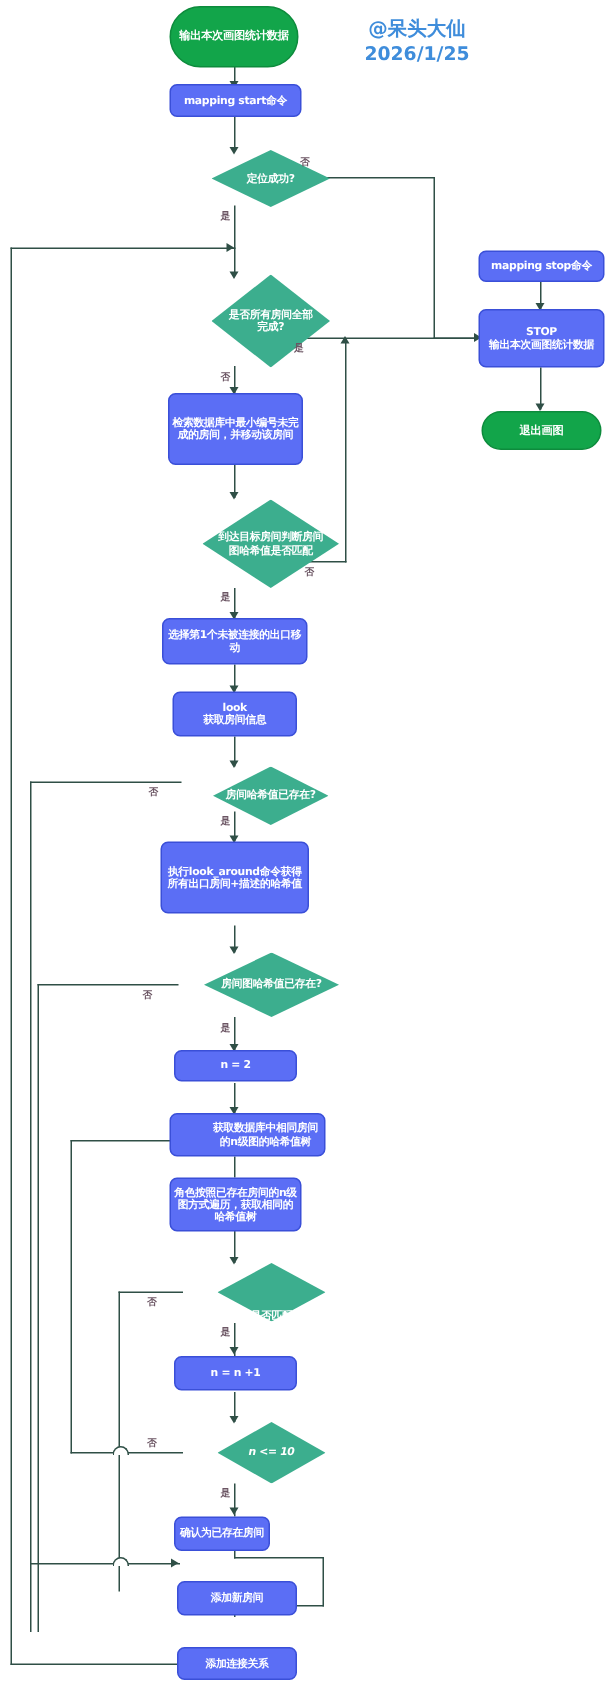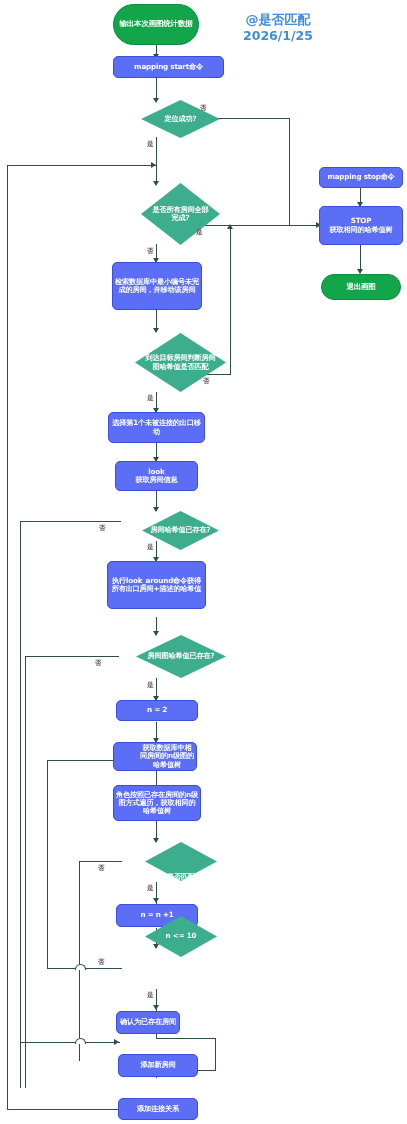--- a/index.html
+++ b/index.html
@@ -39,21 +39,21 @@
 
   .hop{position:absolute;width:9px;height:5px;border:1.4px solid #2f4f46;border-bottom:none;
        border-radius:9px 9px 0 0;background:#fff;}
 </style>
 </head>
 <body>
 
 <div id="stage">
 
   <div class="title" style="left:218px;top:12px;width:120px;">
-    <div>@是否匹配</div>
+    <div>@呆头大仙</div>
     <div class="d">2026/1/25</div>
   </div>
 
   <div class="ln lv" style="left:156px;top:44px;height:12px;"></div>
   <div class="arw down" style="left:153px;top:54px;"></div>
 
   <div class="ln lv" style="left:156px;top:78px;height:22px;"></div>
   <div class="arw down" style="left:153px;top:98px;"></div>
 
   <div class="ln lh" style="left:190px;top:118px;width:100px;"></div>
@@ -142,21 +142,21 @@
   <div class="ln lh" style="left:20px;top:1042px;width:100px;"></div>
   <div class="arw right" style="left:114px;top:1039px;"></div>
   <div class="hop" style="left:75px;top:1038px;"></div>
 
   <div class="ln lh" style="left:7px;top:1109px;width:113px;"></div>
 
   <div class="node term big" style="left:113px;top:4px;width:86px;height:41px;">
     <span>输出本次画图统计数据</span>
   </div>
 
-  <div class="node proc" style="left:113px;top:56px;width:111px;height:22px;">
+  <div class="node proc" style="left:113px;top:56px;width:88px;height:22px;">
     <span>mapping start命令</span>
   </div>
 
   <div class="node dec" style="left:117px;top:100px;width:79px;height:38px;">
     <div class="dia"></div>
     <span class="tx">定位成功?</span>
   </div>
 
   <div class="node proc" style="left:112px;top:262px;width:90px;height:48px;">
     <span>检索数据库中最小编号未完成的房间，并移动该房间</span>
@@ -192,38 +192,38 @@
 
   <div class="node dec" style="left:112px;top:635px;width:90px;height:43px;">
     <div class="dia"></div>
     <span class="tx">房间图哈希值已存在?</span>
   </div>
 
   <div class="node proc" style="left:116px;top:700px;width:82px;height:21px;">
     <span>n = 2</span>
   </div>
 
-  <div class="node proc" style="left:113px;top:742px;width:84px;height:29px;padding-left:24px;">
+  <div class="node proc" style="left:113px;top:742px;width:104px;height:29px;padding-left:24px;">
     <span>获取数据库中相同房间的n级图的哈希值树</span>
   </div>
 
   <div class="node proc" style="left:113px;top:785px;width:88px;height:36px;">
     <span>角色按照已存在房间的n级图方式遍历，获取相同的哈希值树</span>
   </div>
 
   <div class="node dec" style="left:121px;top:842px;width:72px;height:39px;align-items:flex-end;">
     <div class="dia"></div>
     <span class="tx">是否匹配</span>
   </div>
 
   <div class="node proc" style="left:116px;top:904px;width:82px;height:23px;">
     <span>n = n +1</span>
   </div>
 
-  <div class="node dec" style="left:121px;top:916px;width:72px;height:41px;">
+  <div class="node dec" style="left:121px;top:948px;width:72px;height:41px;font-style:italic;">
     <div class="dia"></div>
     <span class="tx">n &lt;= 10</span>
   </div>
 
   <div class="node proc" style="left:116px;top:1011px;width:64px;height:23px;">
     <span>确认为已存在房间</span>
   </div>
 
   <div class="node proc" style="left:118px;top:1054px;width:80px;height:23px;">
     <span>添加新房间</span>
@@ -234,21 +234,21 @@
   </div>
 
   <div class="node proc" style="left:319px;top:167px;width:84px;height:21px;">
     <span>mapping stop命令</span>
   </div>
   <div class="ln lv" style="left:360px;top:188px;height:18px;"></div>
   <div class="arw down" style="left:357px;top:202px;"></div>
 
   <div class="node proc" style="left:319px;top:206px;width:84px;height:39px;white-space:pre-line;">
     <span>STOP
-获取相同的哈希值树</span>
+输出本次画图统计数据</span>
   </div>
   <div class="ln lv" style="left:360px;top:245px;height:28px;"></div>
   <div class="arw down" style="left:357px;top:269px;"></div>
 
   <div class="node term" style="left:321px;top:274px;width:80px;height:26px;">
     <span>退出画图</span>
   </div>
 
   <div class="lbl" style="left:200px;top:104px;">否</div>
   <div class="lbl" style="left:147px;top:140px;">是</div>

